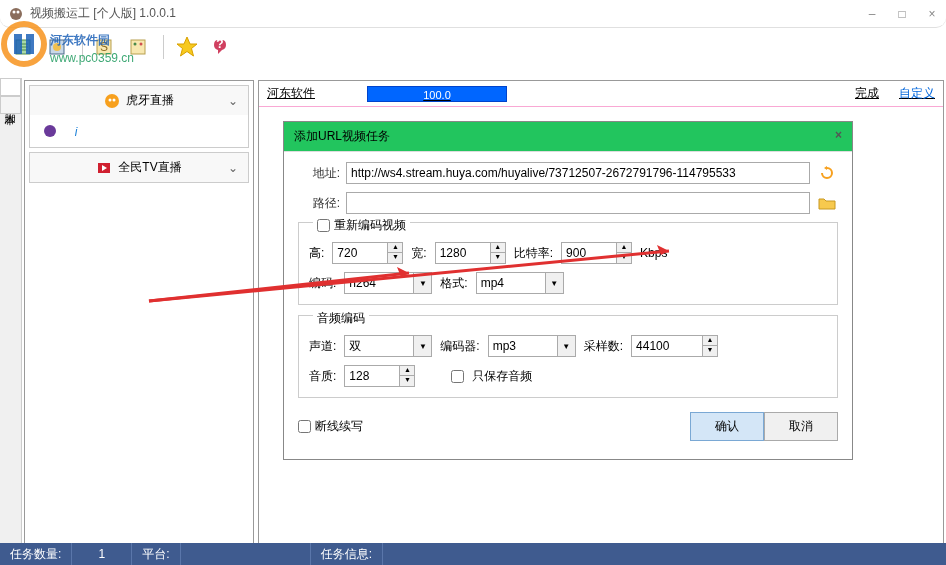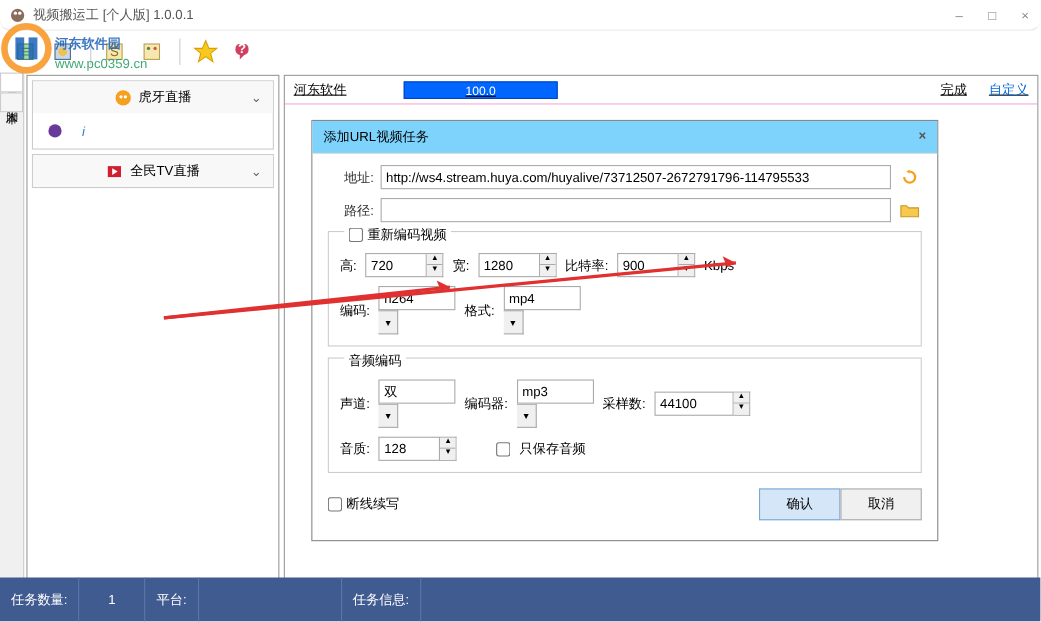--- a/index.html
+++ b/index.html
@@ -10,70 +10,70 @@
     .titlebar-title { flex: 1; color: #555; }
     .win-controls { display: flex; gap: 18px; }
     .win-btn { width: 12px; height: 12px; color: #888; cursor: pointer; display: flex; align-items: center; justify-content: center; }
     
     .watermark { position: absolute; top: 20px; left: 0; z-index: 100; pointer-events: none; opacity: 0.85; }
     
     .toolbar { height: 38px; display: flex; align-items: center; padding: 0 10px; gap: 4px; }
     .tool-btn { width: 30px; height: 30px; display: flex; align-items: center; justify-content: center; border: 1px solid transparent; }
     .tool-sep { width: 1px; height: 24px; background: #ccc; margin: 0 4px; }
     
-    .main { display: flex; height: 470px; }
+    .main { display: flex; height: 470px; margin-top: 12px; }
     
     .side-tabs { width: 22px; display: flex; flex-direction: column; background: #f0f0f0; border-right: 1px solid #ccc; }
     .side-tab { writing-mode: vertical-rl; padding: 8px 3px; text-align: center; border: 1px solid #ccc; background: #f5f5f5; cursor: pointer; font-size: 11px; }
     .side-tab.active { background: #fff; }
     
     .sidebar { width: 230px; border: 1px solid #999; margin: 2px; padding: 4px; background: #fff; }
     .accordion-item { border: 1px solid #ccc; margin-bottom: 4px; }
     .accordion-header { padding: 6px 10px; background: #f8f8f8; display: flex; align-items: center; justify-content: center; gap: 6px; cursor: pointer; position: relative; }
     .accordion-header .chevron { position: absolute; right: 10px; color: #666; }
     .accordion-body { padding: 8px 12px; display: flex; gap: 10px; align-items: center; }
     
     .content { flex: 1; border: 1px solid #999; margin: 2px; background: #fff; position: relative; }
     .content-header { display: flex; align-items: center; padding: 4px 8px; border-bottom: 1px solid #f9a8d4; text-decoration: underline; }
     .content-title { width: 100px; }
     .progress-bar { width: 140px; height: 16px; background: #0066ff; color: #fff; text-align: center; font-size: 11px; line-height: 16px; border: 1px solid #0044cc; }
     .content-header-right { margin-left: auto; display: flex; gap: 20px; }
     .link-custom { color: #0066dd; }
     
     .dialog { position: absolute; top: 40px; left: 24px; width: 570px; border: 1px solid #888; background: #fff; }
-    .dialog-title { padding: 6px 10px; display: flex; justify-content: space-between; border-bottom: 1px solid #ddd; background: #7dd3fc; }
+    .dialog-title { padding: 6px 10px; display: flex; justify-content: space-between; border-bottom: 1px solid #ddd; background: #22c55e; }
     .dialog-close { cursor: pointer; font-weight: bold; color: #555; }
     .dialog-body { padding: 10px 14px; }
     
     .form-row { display: flex; align-items: center; margin-bottom: 8px; gap: 6px; }
     .form-label { width: 42px; text-align: right; color: #333; }
     .text-input { flex: 1; height: 22px; border: 1px solid #aaa; padding: 0 4px; background: #fff; }
     .icon-btn { width: 22px; height: 20px; display: flex; align-items: center; justify-content: center; cursor: pointer; }
     
     .fieldset { border: 1px solid #ccc; padding: 8px 10px 10px; margin-bottom: 10px; }
     .fieldset-inline { display: flex; align-items: center; gap: 8px; flex-wrap: wrap; }
     .checkbox-label { display: flex; align-items: center; gap: 4px; margin: -14px 0 8px 4px; background: #fff; padding: 0 4px; width: fit-content; }
     .legend-label { margin: -14px 0 8px 4px; background: #fff; padding: 0 4px; width: fit-content; }
     
     .spinner { display: flex; align-items: center; }
     .spinner input { width: 56px; height: 22px; border: 1px solid #aaa; padding: 0 4px; }
     .spinner-btns { display: flex; flex-direction: column; border: 1px solid #aaa; border-left: none; }
     .spinner-btn { width: 14px; height: 10px; font-size: 7px; line-height: 7px; text-align: center; background: #f0f0f0; border-bottom: 1px solid #aaa; cursor: pointer; }
     .spinner-btn:last-child { border-bottom: none; }
     
-    .combo { display: flex; flex-direction: column; }
+    .combo { display: flex; }
     .combo input { width: 70px; height: 22px; border: 1px solid #aaa; padding: 0 4px; }
     .combo-btn { width: 18px; height: 22px; border: 1px solid #aaa; border-left: none; background: #f0f0f0; display: flex; align-items: center; justify-content: center; cursor: pointer; font-size: 8px; }
     
     .dialog-footer { display: flex; justify-content: space-between; align-items: center; padding: 4px 0 8px; }
     .btn { padding: 5px 24px; border: 1px solid #aaa; background: #f0f0f0; cursor: pointer; }
     .btn.primary { background: #d4e6f7; border-color: #7aa8d4; }
     .btn-group { display: flex; }
     
-    .statusbar { position: absolute; bottom: 0; left: 0; right: 0; height: 40px; background: #3f5b8f; color: #fff; display: flex; align-items: center; font-size: 11px; }
+    .statusbar { position: absolute; bottom: 0; left: 0; right: 0; height: 22px; background: #3f5b8f; color: #fff; display: flex; align-items: center; font-size: 11px; }
     .status-cell { padding: 0 10px; border-right: 1px solid #5a76aa; height: 100%; display: flex; align-items: center; }
     .status-cell.wide { width: 60px; justify-content: center; }
     
     .arrow { position: absolute; pointer-events: none; z-index: 50; }
     
     input[type=checkbox] { width: 13px; height: 13px; }
   </style>
 </head>
 <body>
 

